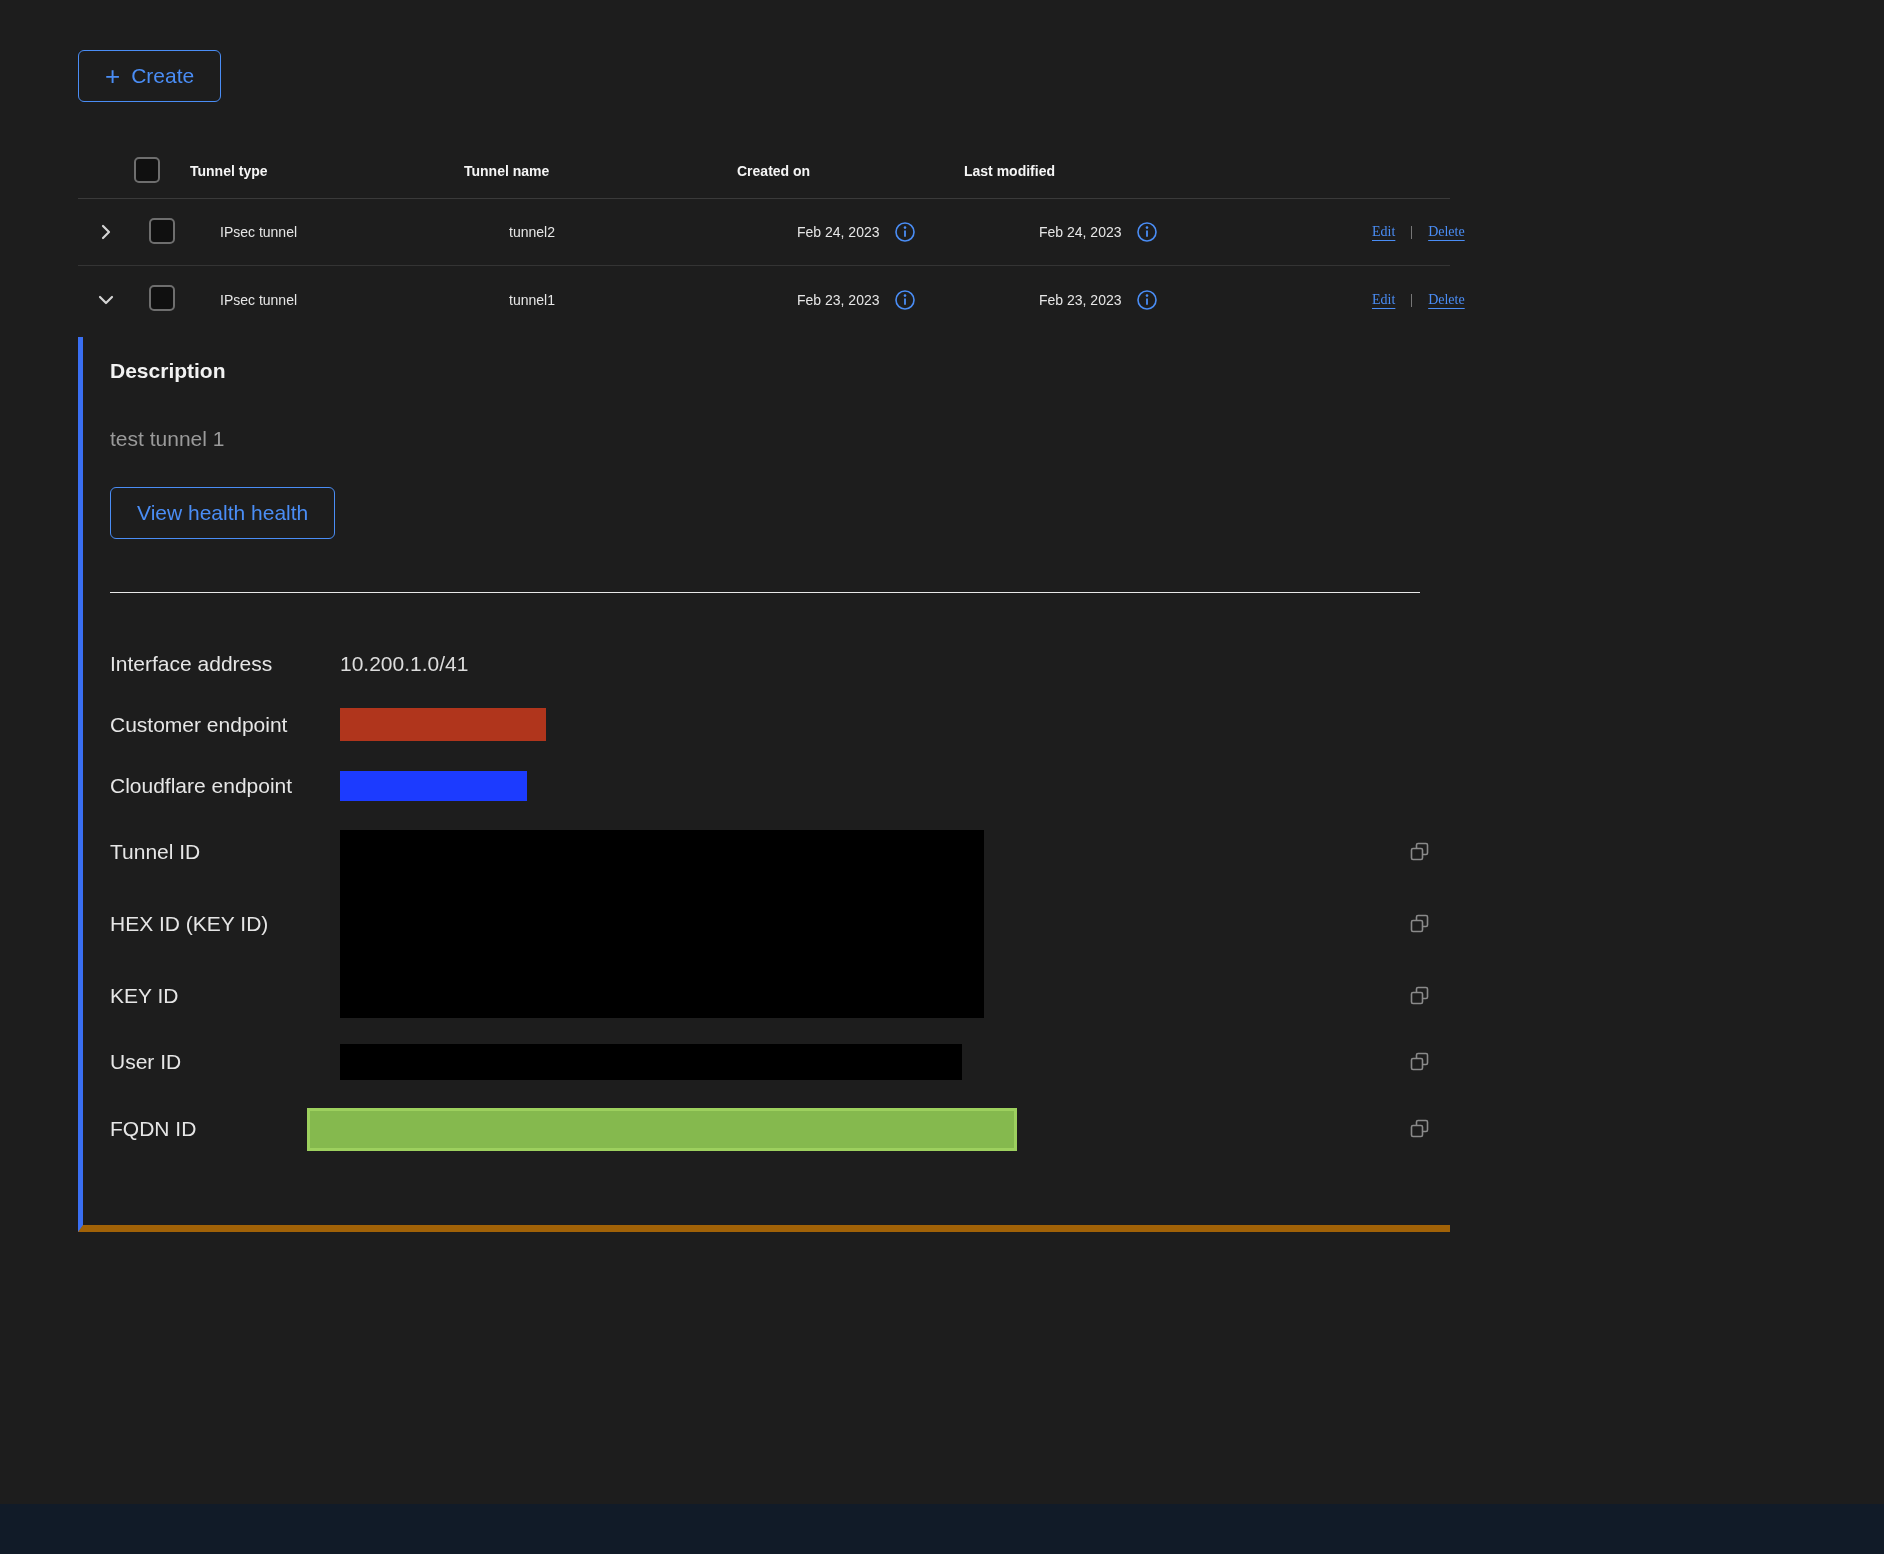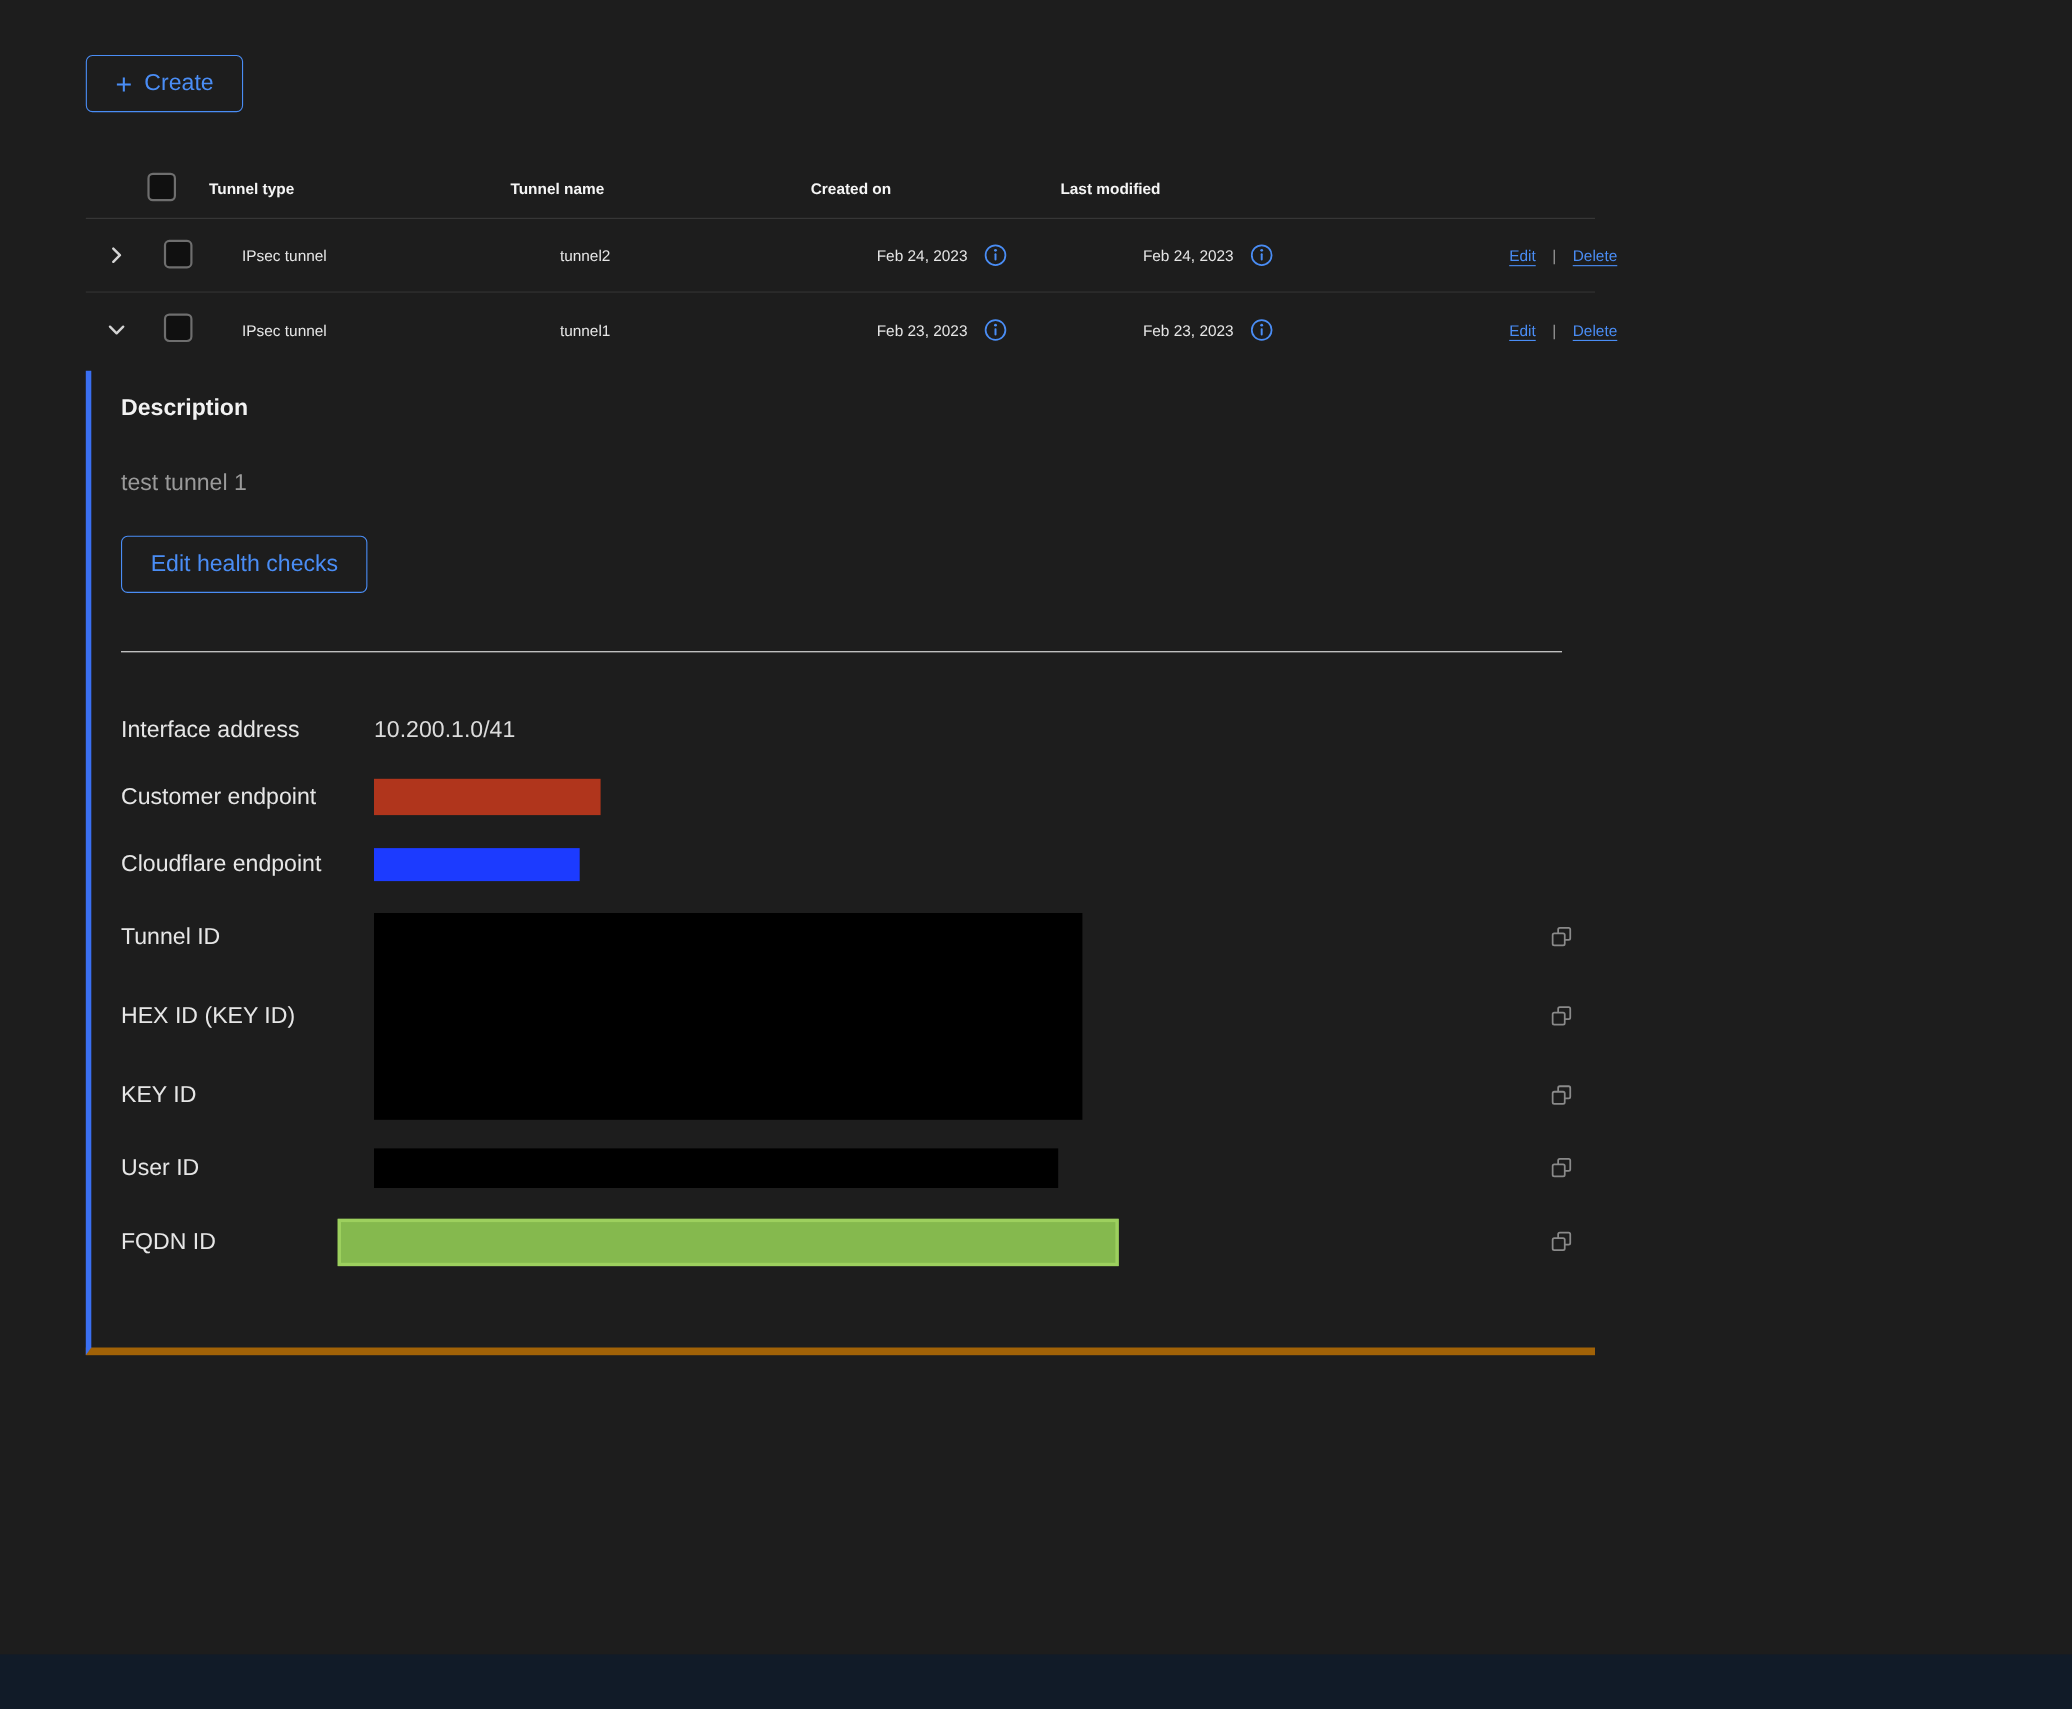--- a/index.html
+++ b/index.html
@@ -36,21 +36,21 @@
   .trow.expanded { border-bottom:none; }
   .checkbox {
     display:inline-block; width:26px; height:26px;
     border:2px solid #6e6e6e; border-radius:5px;
     background:#101010; cursor:pointer;
   }
   .chevron-cell { display:flex; justify-content:center; }
   .icon-btn { background:none; border:none; padding:4px; cursor:pointer; display:flex; align-items:center; }
   .date-cell { display:flex; align-items:center; gap:14px; }
   .info-btn { background:none; border:none; padding:0; cursor:pointer; display:inline-flex; }
-  .actions { justify-self:end; display:flex; align-items:flex-start; gap:15px; padding-right:25px; }
+  .actions { justify-self:end; display:flex; align-items:flex-start; gap:15px; padding-right:25px;font-family:Liberation Serif, serif; }
   .actions a { color:#4a8df5; text-decoration:underline; text-underline-offset:4px; cursor:pointer; }
   .sep { color:#9a9a9a; }
 
   
   .detail {
     position:absolute; left:78px; top:337px;
     width:1372px; height:895px;
     border-left:5px solid #3a6ff2;
     border-bottom:7px solid #a16207;
     padding:22px 0 0 27px;
@@ -193,21 +193,21 @@
         <a>Delete</a>
       </div>
     </div>
   </div>
 
   <div class="detail">
     <div class="detail-heading">Description</div>
     <div class="detail-desc">test tunnel 1</div>
 
     <button class="btn health-btn">
-      <span>Edit health checks</span>
+      <span>View health health</span>
     </button>
 
     <div class="divider"></div>
 
     <div class="fields">
 
       <div class="frow">
         <div class="flabel">Interface address</div>
         <div class="fvalue-text">10.200.1.0/41</div>
         <div></div>

